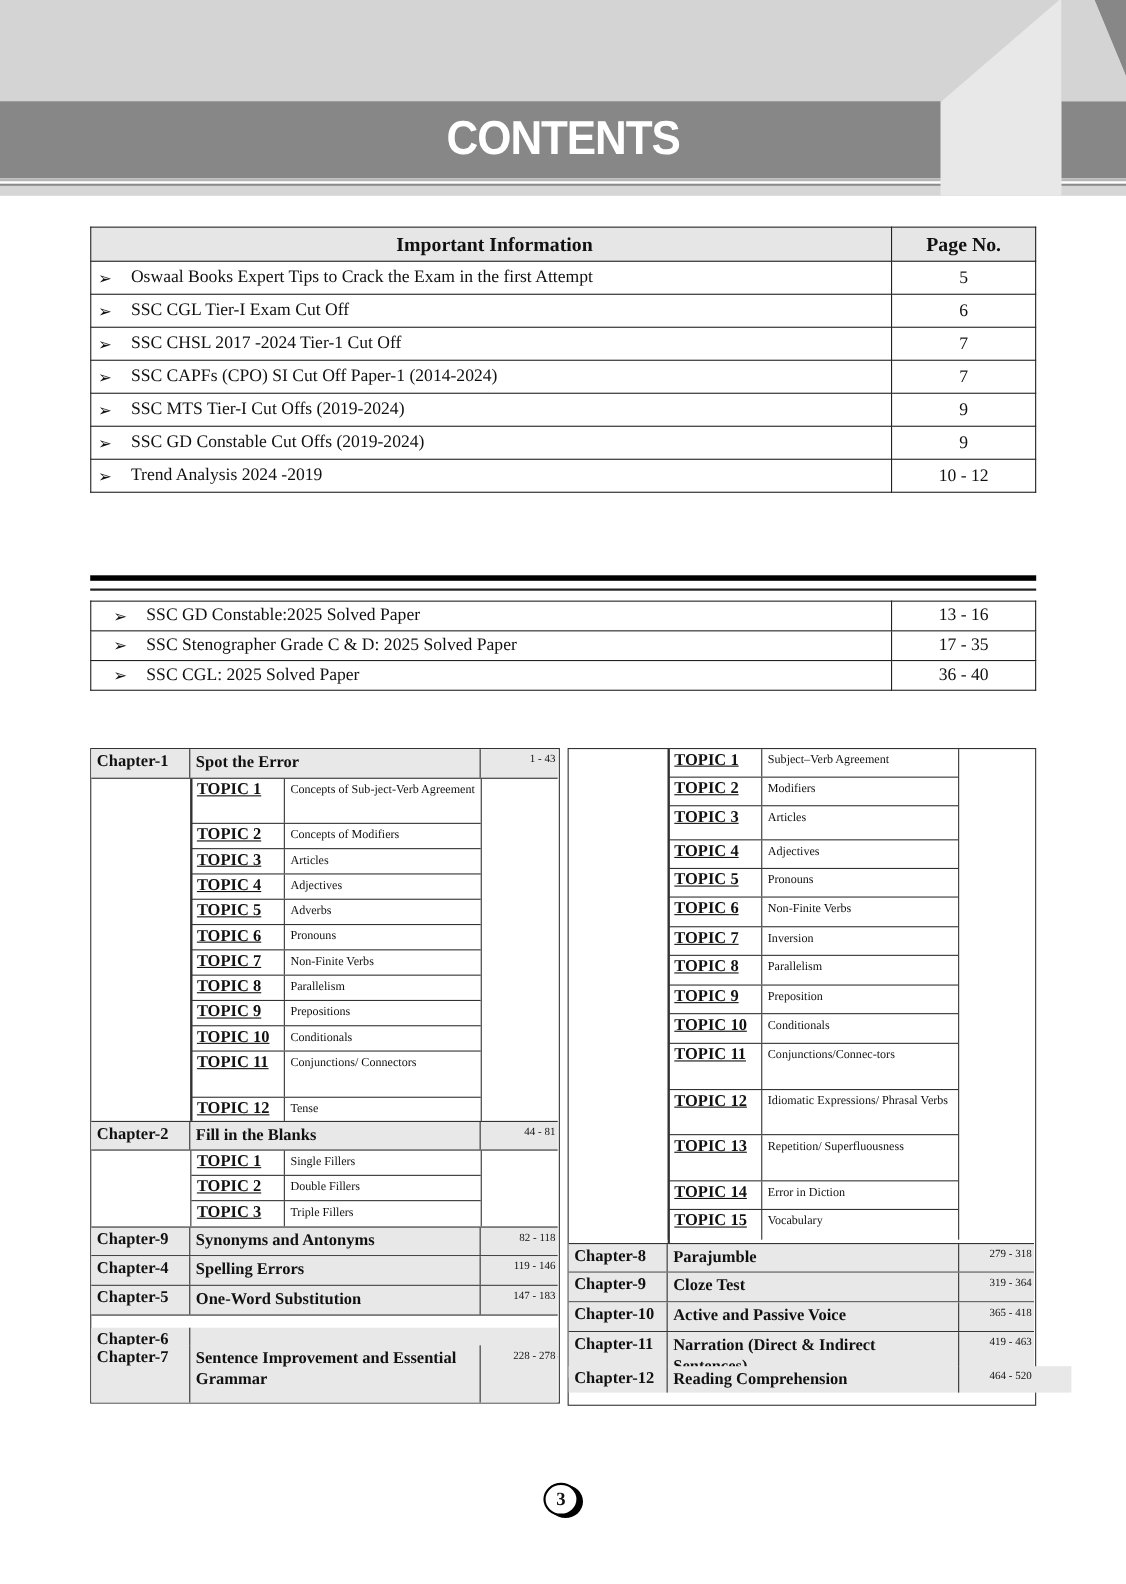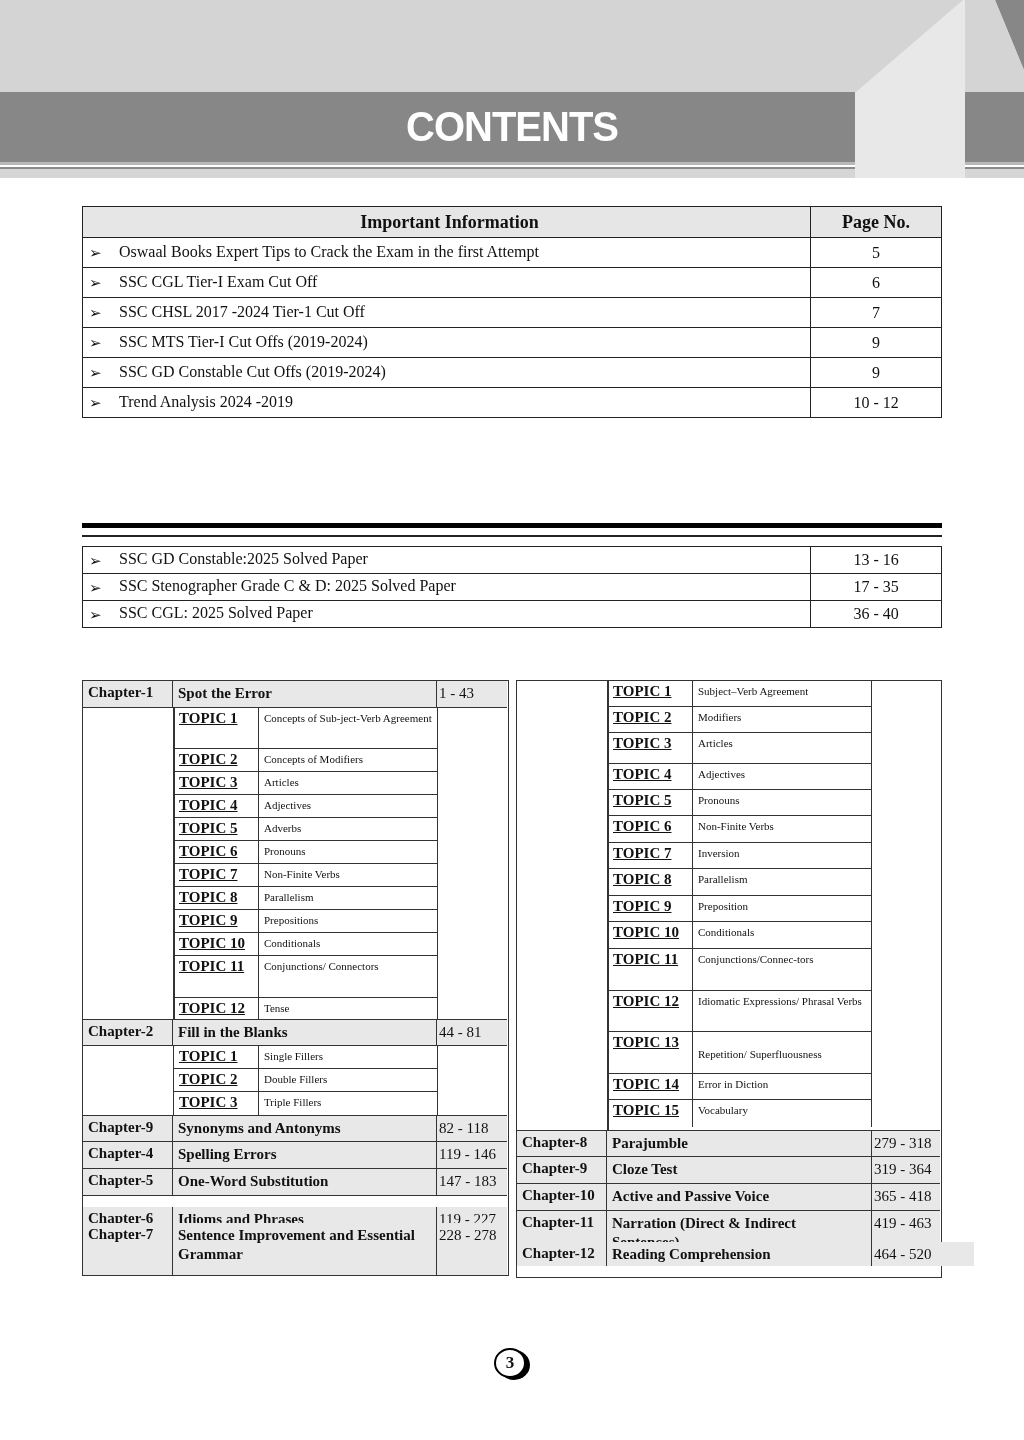--- a/index.html
+++ b/index.html
@@ -33,33 +33,33 @@
   .arrow { display: inline-block; width: 30px; font-family: "DejaVu Sans", sans-serif; font-size: 15px; vertical-align: middle; }
 
   .sep-thick { position: absolute; left: 82px; top: 523px; width: 860px; height: 5px; background: #000; }
   .sep-thin { position: absolute; left: 82px; top: 535px; width: 860px; height: 1.5px; background: #222; }
 
   .solved-table {
     position: absolute; left: 82px; top: 546px; width: 860px;
     border-collapse: collapse; font-size: 16px;
   }
   .solved-table td { border: 1.5px solid #222; height: 27px; }
-  .solved-table .c-title { width: 729px; padding-left: 6px; }
+  .solved-table .c-title { width: 729px; padding-left: 20px; }
   .solved-table .c-page { width: 131px; text-align: center; }
 
   
   .chap-wrap { position: absolute; top: 680px; border: 1.5px solid #333; }
   .chap-left { left: 82px; width: 427px; height: 596px; }
   .chap-right { left: 516px; width: 426px; height: 598px; }
 
   .row { position: absolute; left: 0; display: flex; }
   .chap-row { background: #e8e8e8; border-bottom: 1.5px solid #333; }
   .chap-row .cn { width: 90px; border-right: 1.5px solid #333; padding: 3px 5px; font-weight: bold; font-size: 15px; }
   .chap-row .ct { border-right: 1.5px solid #333; padding: 3px 5px; font-weight: bold; font-size: 15px; line-height: 19px; }
-  .chap-row .cp { padding: 4px 2px; text-align: left; font-size: 15px; }
+  .chap-row .cp { padding: 4px 2px; text-align: right; font-size: 10px; }
 
   .topic-block { position: absolute; border-left: 1.5px solid #333; border-right: 1.5px solid #333; }
   .topic { display: flex; border-bottom: 1.2px solid #333; }
   .topic:last-child { border-bottom: none; }
   .topic .tl { width: 85px; border-right: 1.2px solid #333; padding: 1px 5px; font-weight: bold; font-size: 15px; line-height: 18px; text-decoration: underline; }
   .topic .tt { flex: 1; padding: 1px 5px; font-size: 11px; line-height: 18px; }
 
   .vline { position: absolute; width: 1.5px; background: #333; }
 
   
@@ -100,20 +100,24 @@
     </tr>
     <tr>
       <td class="c-title"><span class="arrow">➢</span><span>SSC CGL Tier-I Exam Cut Off</span></td>
       <td class="c-page">6</td>
     </tr>
     <tr>
       <td class="c-title"><span class="arrow">➢</span><span>SSC CHSL 2017 -2024 Tier-1 Cut Off</span></td>
       <td class="c-page">7</td>
     </tr>
     <tr>
+      <td class="c-title"><span class="arrow">➢</span><span>SSC CAPFs (CPO) SI Cut Off Paper-1 (2014-2024)</span></td>
+      <td class="c-page">7</td>
+    </tr>
+    <tr>
       <td class="c-title"><span class="arrow">➢</span><span>SSC MTS Tier-I Cut Offs (2019-2024)</span></td>
       <td class="c-page">9</td>
     </tr>
     <tr>
       <td class="c-title"><span class="arrow">➢</span><span>SSC GD Constable Cut Offs (2019-2024)</span></td>
       <td class="c-page">9</td>
     </tr>
     <tr>
       <td class="c-title"><span class="arrow">➢</span><span>Trend Analysis 2024 -2019</span></td>
       <td class="c-page">10 - 12</td>
@@ -228,21 +232,21 @@
   <div class="row chap-row" style="top:461px; width:424px; height:27px;">
     <div class="cn">Chapter-4</div>
     <div class="ct" style="width:264px;">Spelling Errors</div>
     <div class="cp" style="width:70px;">119 - 146</div>
   </div>
   <div class="row chap-row" style="top:488px; width:424px; height:27px;">
     <div class="cn">Chapter-5</div>
     <div class="ct" style="width:264px;">One-Word Substitution</div>
     <div class="cp" style="width:70px;">147 - 183</div>
   </div>
-  <div class="row chap-row" style="top:526px; width:424px; height:27px;">
+  <div class="row chap-row" style="top:526px; width:424px; height:27px;flex-direction:column;">
     <div class="cn">Chapter-6</div>
     <div class="ct" style="width:264px;">Idioms and Phrases</div>
     <div class="cp" style="width:70px;">119 - 227</div>
   </div>
   <div class="row chap-row" style="top:542px; width:424px; height:52px; border-bottom:none;">
     <div class="cn">Chapter-7</div>
     <div class="ct" style="width:264px;">Sentence Improvement and Essential Grammar</div>
     <div class="cp" style="width:70px;">228 - 278</div>
   </div>
 </div>
@@ -293,21 +297,21 @@
     <div class="topic" style="height:42px;">
         <div class="tl">TOPIC 11</div>
         <div class="tt" style="width:165px;">Conjunctions/Connec-tors</div>
       </div>
     <div class="topic" style="height:41px;">
         <div class="tl">TOPIC 12</div>
         <div class="tt" style="width:165px;">Idiomatic Expressions/ Phrasal Verbs</div>
       </div>
     <div class="topic" style="height:42px;">
         <div class="tl">TOPIC 13</div>
-        <div class="tt" style="width:120px;margin-top:12px;">Repetition/ Superfluousness</div>
+        <div class="tt" style="width:120px;">Repetition/ Superfluousness</div>
       </div>
     <div class="topic" style="height:26px;">
         <div class="tl">TOPIC 14</div>
         <div class="tt">Error in Diction</div>
       </div>
     <div class="topic" style="height:27px;">
         <div class="tl">TOPIC 15</div>
         <div class="tt">Vocabulary</div>
       </div>
   </div>

